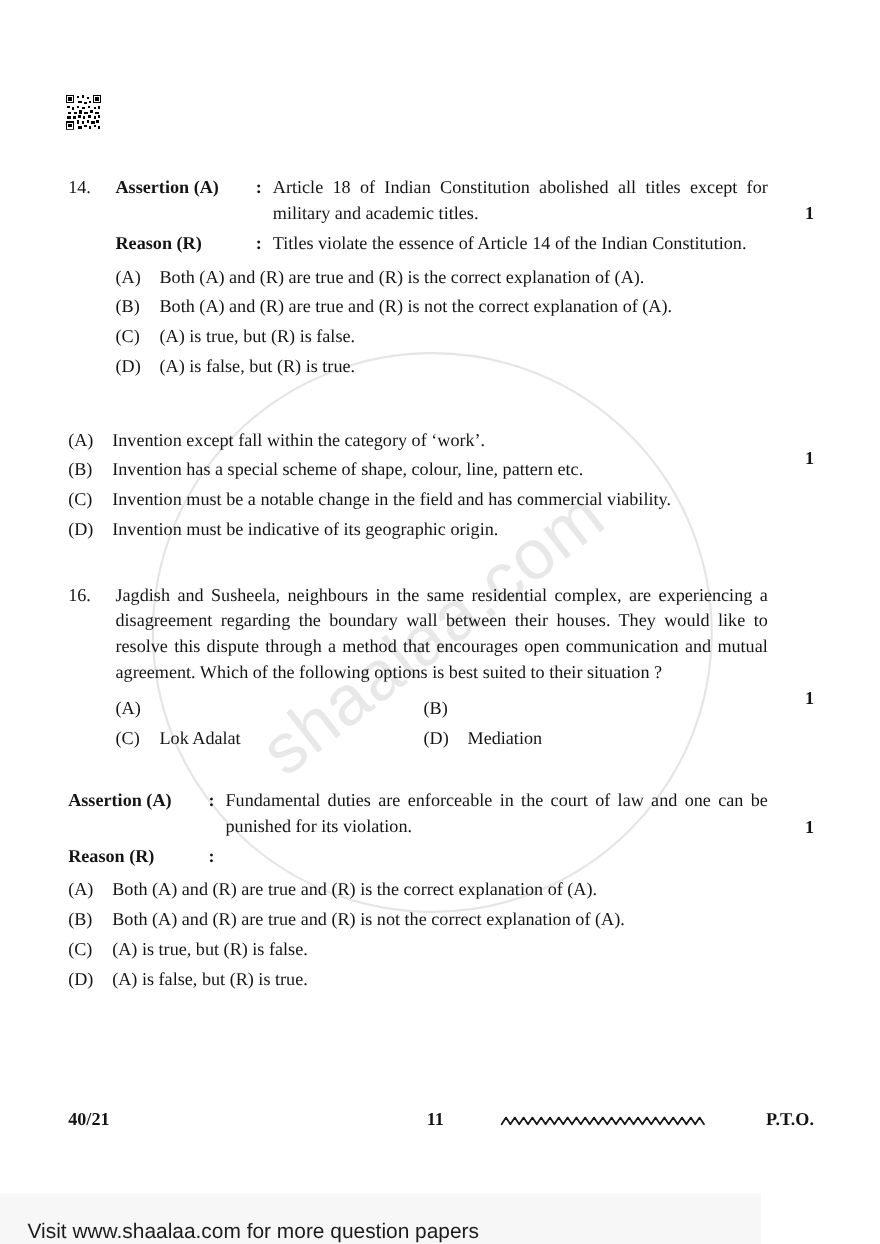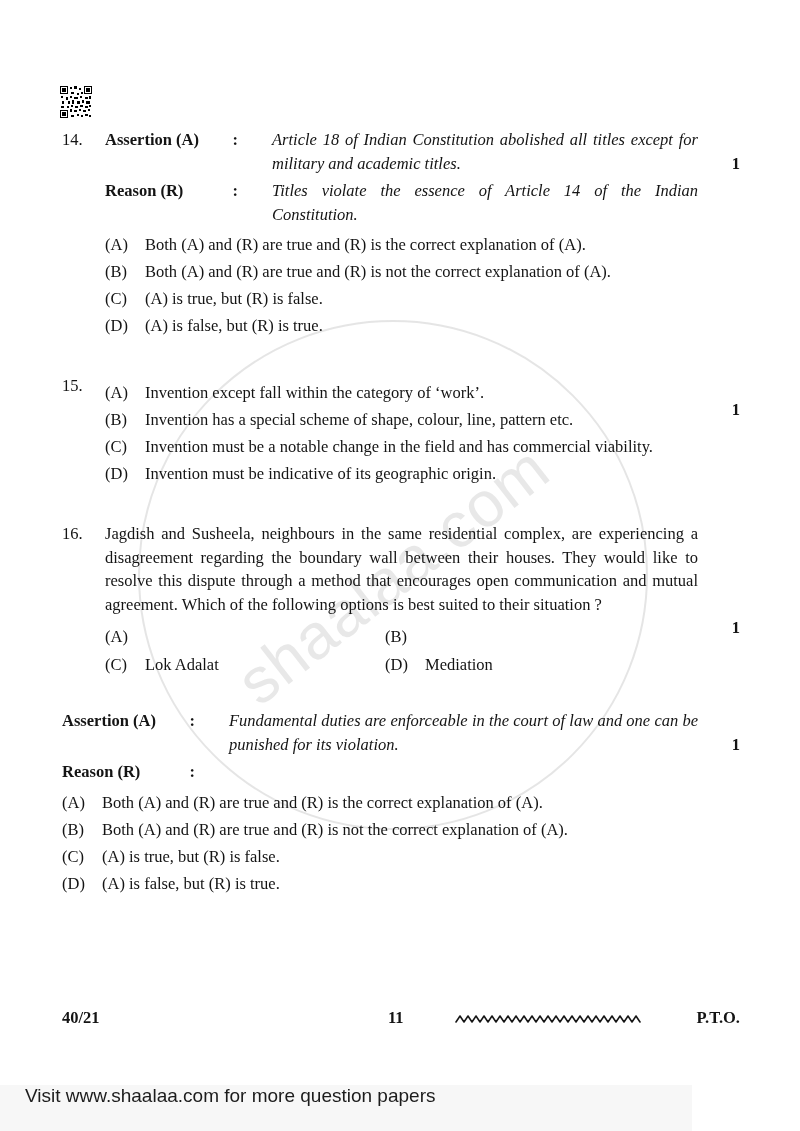--- a/index.html
+++ b/index.html
@@ -24,47 +24,47 @@
     color:rgba(80,80,80,0.13);
     white-space:nowrap;
   }
 
   .qr { position:absolute; left:60px; top:86px; width:32px; height:32px; z-index:1; }
 
   .content { position:absolute; left:62px; top:128px; width:678px; z-index:1; }
 
   .question { position:relative; margin-bottom:33px; font-size:16.5px; line-height:23.5px; }
   .marks { position:absolute; right:0; font-weight:bold; }
-  .q-row { display:flex; }
+  .q-row { display:flex;margin-top:30px; }
   .q-num { width:43px; flex:none; }
   .q-body { flex:1; padding-right:42px; min-width:0; }
   .q-text { text-align:justify; }
 
-  .ar-row { display:flex; margin-bottom:4px;gap:24px; }
+  .ar-row { display:flex; margin-bottom:4px; }
   .ar-label { width:143px; flex:none; font-weight:bold; display:flex; justify-content:space-between; padding-right:10px; }
-  .ar-text { flex:1; text-align:justify;font-style:italic; }
+  .ar-text { flex:1; text-align:justify; }
 
   .options { margin-top:7px; }
   .opt { display:flex; margin-bottom:3.5px; }
   .opt-label { width:40px; flex:none; }
   .opt-text { flex:1; text-align:justify; }
 
   .options-grid { display:grid; grid-template-columns:280px 1fr; row-gap:4px; margin-top:9px; }
   .options-grid .opt { margin-bottom:0; }
 
   .footer { position:absolute; left:62px; right:60px; top:1006px; height:26px; z-index:1; font-size:16.5px; line-height:24px; }
   .f-code { position:absolute; left:0; top:0; font-weight:bold; }
   .f-page { position:absolute; left:326px; top:0; font-weight:bold; }
   .squiggle { position:absolute; left:392px; top:7px; }
   .f-pto { position:absolute; right:0; top:0; font-weight:bold;text-align:right; }
 
   .bottom-bar {
     position:absolute; left:0; bottom:0; width:692px; height:46px;
     background:#f7f7f7;
-    display:flex; align-items:flex-start; padding-left:25px;
+    display:flex; align-items:flex-end; padding-left:25px;
     font-family:"Liberation Sans", sans-serif;
     font-size:19px; color:#1c1c1c; z-index:1;
   }
 </style>
 </head>
 <body>
 
 <div class="sheet">
 
   <div class="watermark">
@@ -166,21 +166,20 @@
                 <span class="opt-text">(A) is false, but (R) is true.</span>
               </div>
           </div>
         </div>
       </div>
     </div>
 
     <div class="question">
       <span class="marks" style="top:24px">1</span>
       <div class="q-row">
-        <div class="q-num">15.</div>
         <div class="q-body">
           <div class="options">
             <div class="opt">
                 <span class="opt-label">(A)</span>
                 <span class="opt-text">Invention except fall within the category of ‘work’.</span>
               </div>
             <div class="opt">
                 <span class="opt-label">(B)</span>
                 <span class="opt-text">Invention has a special scheme of shape, colour, line, pattern etc.</span>
               </div>

